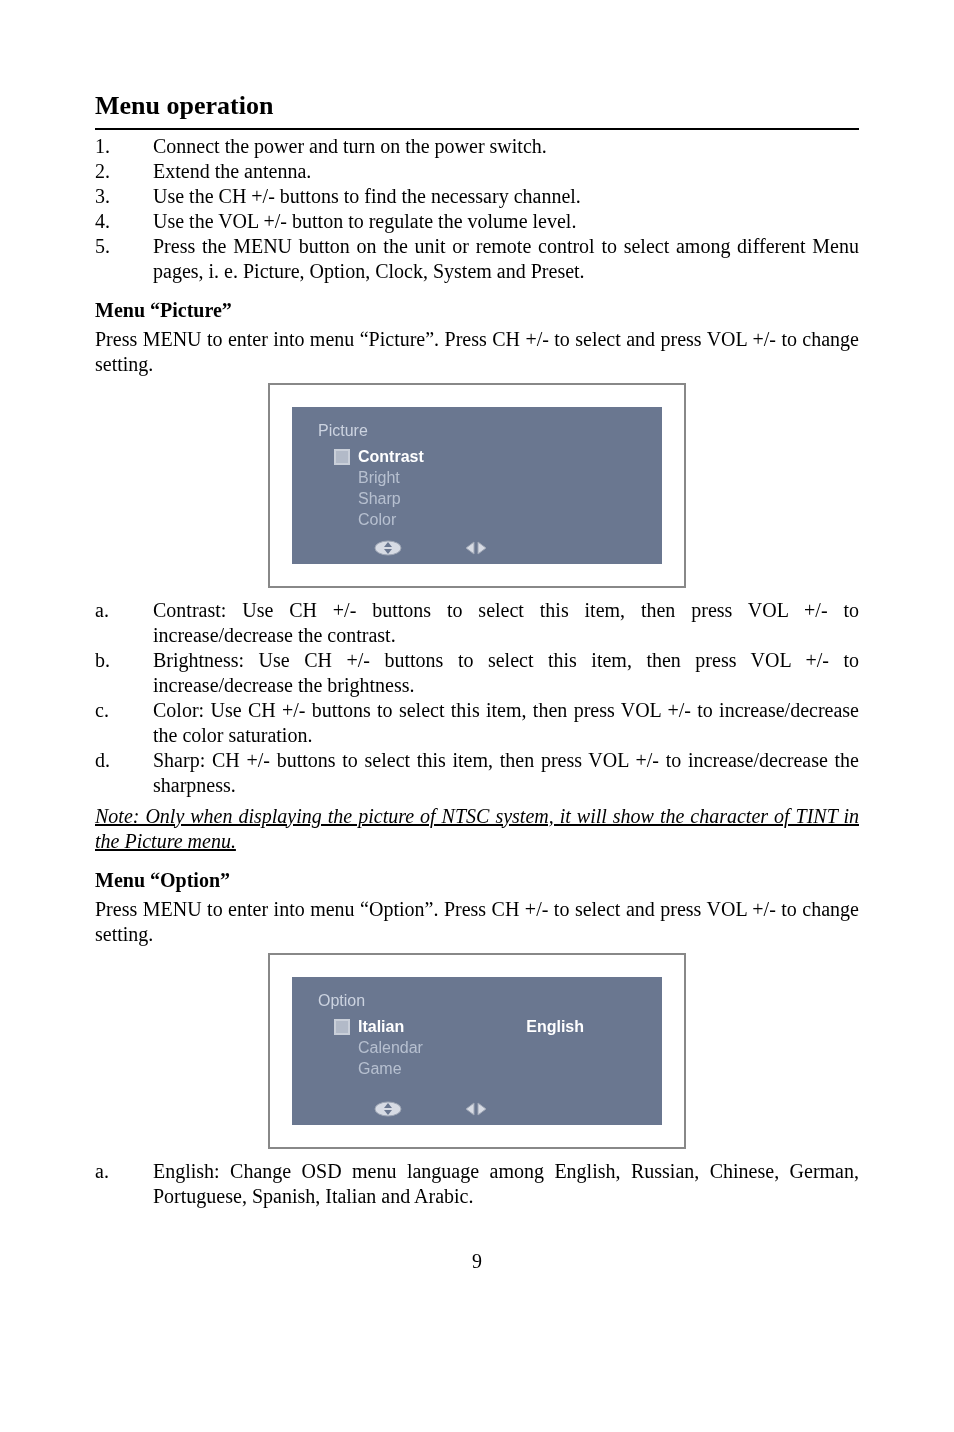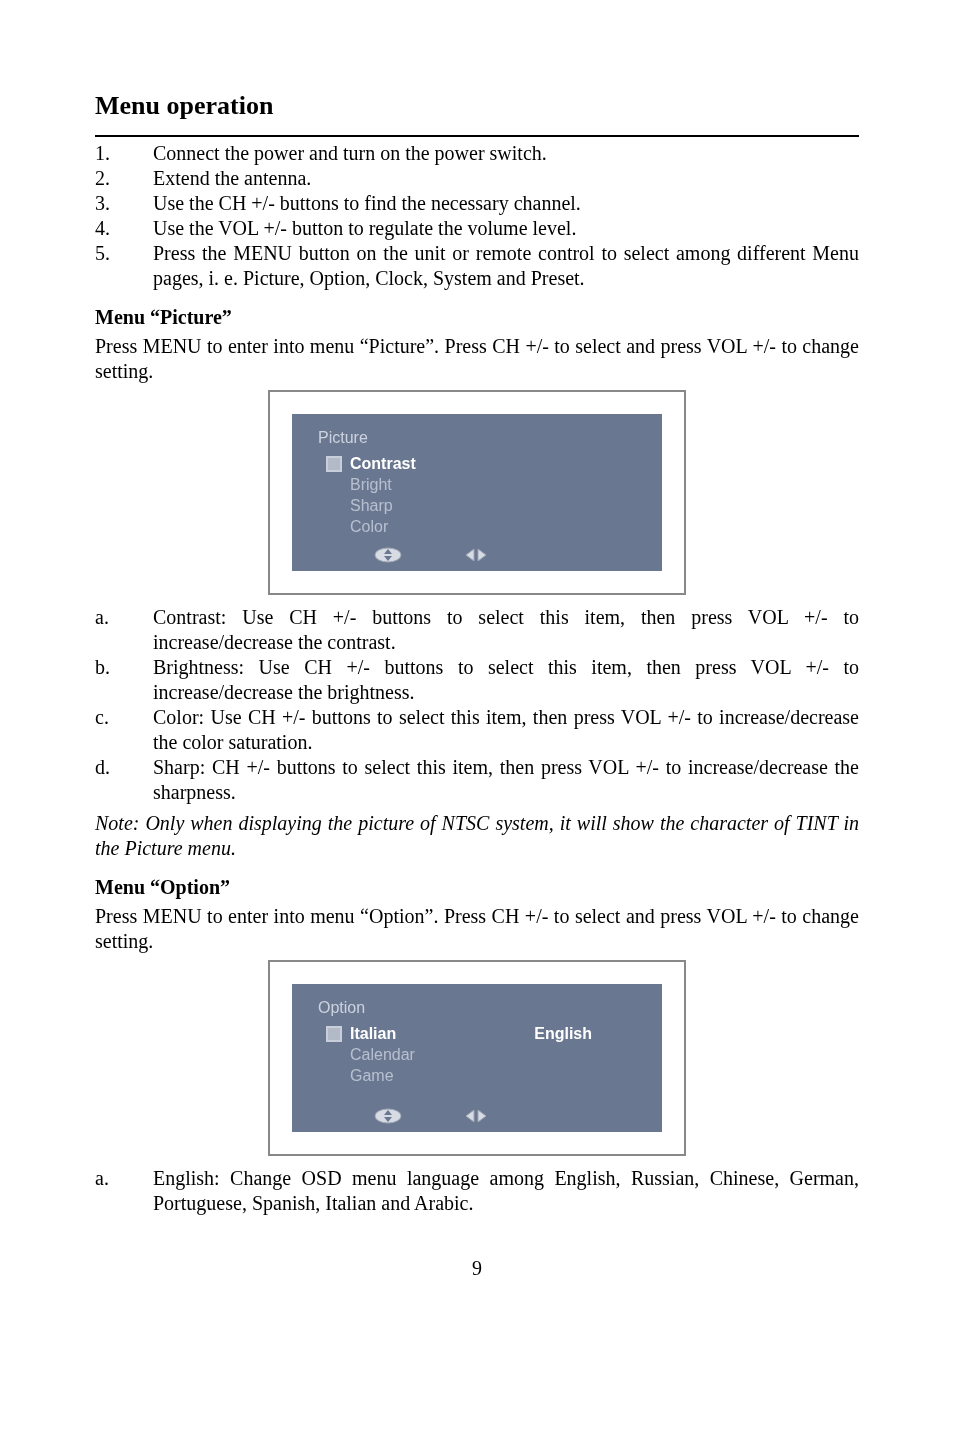--- a/index.html
+++ b/index.html
@@ -11,21 +11,21 @@
   color: #000;
   background: #fff;
   width: 954px;
   box-sizing: border-box;
 }
 h1 {
   font-size: 26px;
   font-weight: bold;
   margin: 0 0 2px 0;
   border-bottom: 2px solid #000;
-  padding-bottom: 12px;
+  padding-bottom: 5px;
 }
 .num-list {
   margin: 4px 0 14px 0;
 }
 .num-row {
   display: flex;
   margin: 0;
 }
 .num-row .num {
   width: 58px;
@@ -67,21 +67,21 @@
   margin-left: 4px;
 }
 .menu-items {
   margin-left: 4px;
 }
 .menu-item-row {
   display: flex;
   align-items: center;
   font-family: Arial, sans-serif;
   font-size: 16px;
-  margin: 1px 8px;
+  margin: 1px 16px;
 }
 .menu-sq {
   width: 12px;
   height: 12px;
   border: 2px solid #c9cfd9;
   background: #b2bac8;
   margin-right: 8px;
   flex-shrink: 0;
 }
 .menu-spacer {
@@ -125,20 +125,21 @@
 .let-row .txt {
   flex: 1;
   text-align: justify;
 }
 .italic {
 }
 .note {
   font-style: italic;
   margin: 2px 0 14px 0;
   text-align: justify;
+  text-decoration: underline;
 }
 .page-num {
   text-align: center;
   margin-top: 40px;
   font-size: 20px;
 }
 </style>
 </head>
 <body>
 

